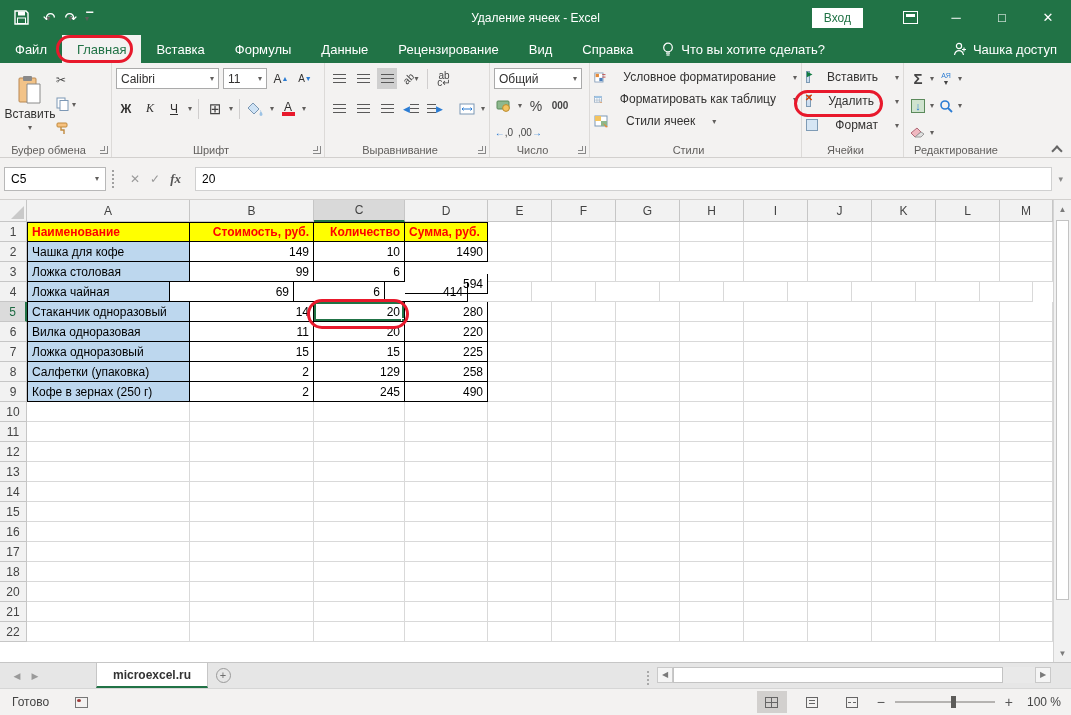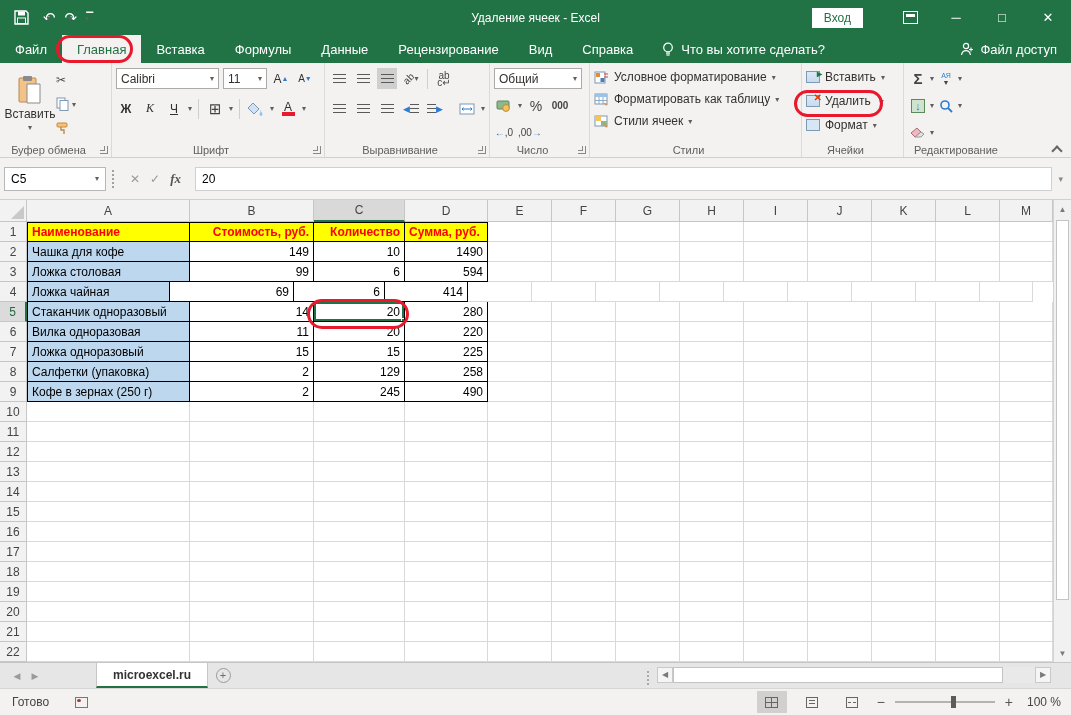--- a/index.html
+++ b/index.html
@@ -34,21 +34,21 @@
   .launcher:before { content:""; position:absolute; right:2px; bottom:2px; width:4px; height:4px; border-right:1px solid #888; border-bottom:1px solid #888; }
   .bigbtn { width:52px; height:74px; display:flex; flex-direction:column; align-items:center; justify-content:center; gap:2px; cursor:pointer; }
   .minicol { display:flex; flex-direction:column; gap:4px; padding-top:4px; }
   .mini { display:flex; align-items:center; gap:3px; cursor:pointer; font-size:12px; height:20px; }
   .row { display:flex; align-items:center; gap:4px; height:25px; }
   .combo { background:#fff; border:1px solid #aaa; display:flex; align-items:center; justify-content:space-between; padding:1px 4px; font-size:12px; cursor:pointer; height:21px; }
   .dd { color:#605e5c; font-size:8px; cursor:pointer; }
   .tbtn { display:flex; align-items:center; justify-content:center; min-width:20px; height:21px; cursor:pointer; }
   .sep-v { width:1px; height:20px; background:#d0cece; margin:0 2px; }
   .ic-lines { width:13px; height:10px; background:repeating-linear-gradient(to bottom,#595959 0 1.5px,transparent 1.5px 4px); display:inline-block; }
-  .stackbtn { display:flex; align-items:center; gap:5px; height:22px; cursor:pointer; white-space:nowrap; }
+  .stackbtn { display:flex; align-items:center; gap:17px; height:22px; cursor:pointer; white-space:nowrap; }
   .cells-icon { width:14px; height:12px; border:1px solid #7e9bb5; background:linear-gradient(#dce8f5,#c8daee); position:relative; display:inline-block; }
   .red-x { color:#d83b01; font-weight:bold; font-size:10px; position:absolute; right:-3px; top:-4px; }
   .grn-a { color:#107c41; font-weight:bold; font-size:10px; position:absolute; right:-3px; top:-4px; }
   #collapse-chevron { position:absolute; right:10px; bottom:4px; width:9px; height:9px; cursor:pointer; }
   #collapse-chevron:before { content:""; position:absolute; left:1px; top:3px; width:6px; height:6px; border-left:2px solid #666; border-top:2px solid #666; transform:rotate(45deg); }
 
   
   #fbar { top:158px; height:42px; background:#f3f2f1; border-bottom:1px solid #d2d0ce; display:flex; align-items:center; padding:0 4px; gap:6px; }
   #namebox { width:102px; height:24px; background:#fff; border:1px solid #b8b8b8; display:flex; align-items:center; justify-content:space-between; padding:0 6px; font-size:12px; }
   .grip { width:4px; height:18px; border-left:2px dotted #a0a0a0; }
@@ -171,21 +171,21 @@
   </div>
 </div>
 <div class="share">
   <span>
     <svg width="14" height="14" viewBox="0 0 14 14">
         <circle cx="6" cy="4" r="2.6" fill="none" stroke="#fff" stroke-width="1.2"></circle>
         <path d="M1.5 13c.5-3 2.5-4.4 4.5-4.4S10 10 10.5 13" fill="none" stroke="#fff" stroke-width="1.2"></path>
         <path d="M11 5.5v4M9 7.5h4" stroke="#fff" stroke-width="1.1"></path>
       </svg>
   </span>
-  <span>Файл доступ</span>
+  <span>Чашка доступ</span>
 </div>
 
 <div class="band" id="ribbon">
 
   <div class="grp" style="width:112px;">
     <div style="display:flex;">
       <div class="bigbtn">
         <svg width="26" height="30" viewBox="0 0 26 30">
             <rect x="2" y="3" width="17" height="24" rx="1" fill="#f2c388" stroke="#b98852"></rect>
             <rect x="6" y="1" width="9" height="5" rx="1" fill="#8a8a8a"></rect>
@@ -506,21 +506,21 @@
         <div class="cell" style="width: 64px;"></div>
         <div class="cell" style="width: 64px;"></div>
         <div class="cell" style="width: 64px;"></div>
         <div class="cell" style="width: 53px;"></div>
       </div>
       <div class="grow">
         <div class="gut">3</div>
         <div class="cell tblb tbll cola" style="width: 163px;">Ложка столовая</div>
         <div class="cell tblb num" style="width: 124px;">99</div>
         <div class="cell tblb num" style="width: 91px;">6</div>
-        <div class="cell tblb num" style="width: 83px;">594</div>
+        <div class="cell tblb num" style="width: 83px; margin-top: 12px;">594</div>
         <div class="cell" style="width: 64px;"></div>
         <div class="cell" style="width: 64px;"></div>
         <div class="cell" style="width: 64px;"></div>
         <div class="cell" style="width: 64px;"></div>
         <div class="cell" style="width: 64px;"></div>
         <div class="cell" style="width: 64px;"></div>
         <div class="cell" style="width: 64px;"></div>
         <div class="cell" style="width: 64px;"></div>
         <div class="cell" style="width: 53px;"></div>
       </div>
@@ -743,36 +743,20 @@
         <div class="cell" style="width: 64px;"></div>
         <div class="cell" style="width: 64px;"></div>
         <div class="cell" style="width: 64px;"></div>
         <div class="cell" style="width: 64px;"></div>
         <div class="cell" style="width: 64px;"></div>
         <div class="cell" style="width: 64px;"></div>
         <div class="cell" style="width: 53px;"></div>
       </div>
       <div class="grow">
         <div class="gut">18</div>
-        <div class="cell" style="width: 163px;"></div>
-        <div class="cell" style="width: 124px;"></div>
-        <div class="cell" style="width: 91px;"></div>
-        <div class="cell" style="width: 83px;"></div>
-        <div class="cell" style="width: 64px;"></div>
-        <div class="cell" style="width: 64px;"></div>
-        <div class="cell" style="width: 64px;"></div>
-        <div class="cell" style="width: 64px;"></div>
-        <div class="cell" style="width: 64px;"></div>
-        <div class="cell" style="width: 64px;"></div>
-        <div class="cell" style="width: 64px;"></div>
-        <div class="cell" style="width: 64px;"></div>
-        <div class="cell" style="width: 53px;"></div>
-      </div>
-      <div class="grow">
-        <div class="gut">19</div>
         <div class="cell" style="width: 163px;"></div>
         <div class="cell" style="width: 124px;"></div>
         <div class="cell" style="width: 91px;"></div>
         <div class="cell" style="width: 83px;"></div>
         <div class="cell" style="width: 64px;"></div>
         <div class="cell" style="width: 64px;"></div>
         <div class="cell" style="width: 64px;"></div>
         <div class="cell" style="width: 64px;"></div>
         <div class="cell" style="width: 64px;"></div>
         <div class="cell" style="width: 64px;"></div>

